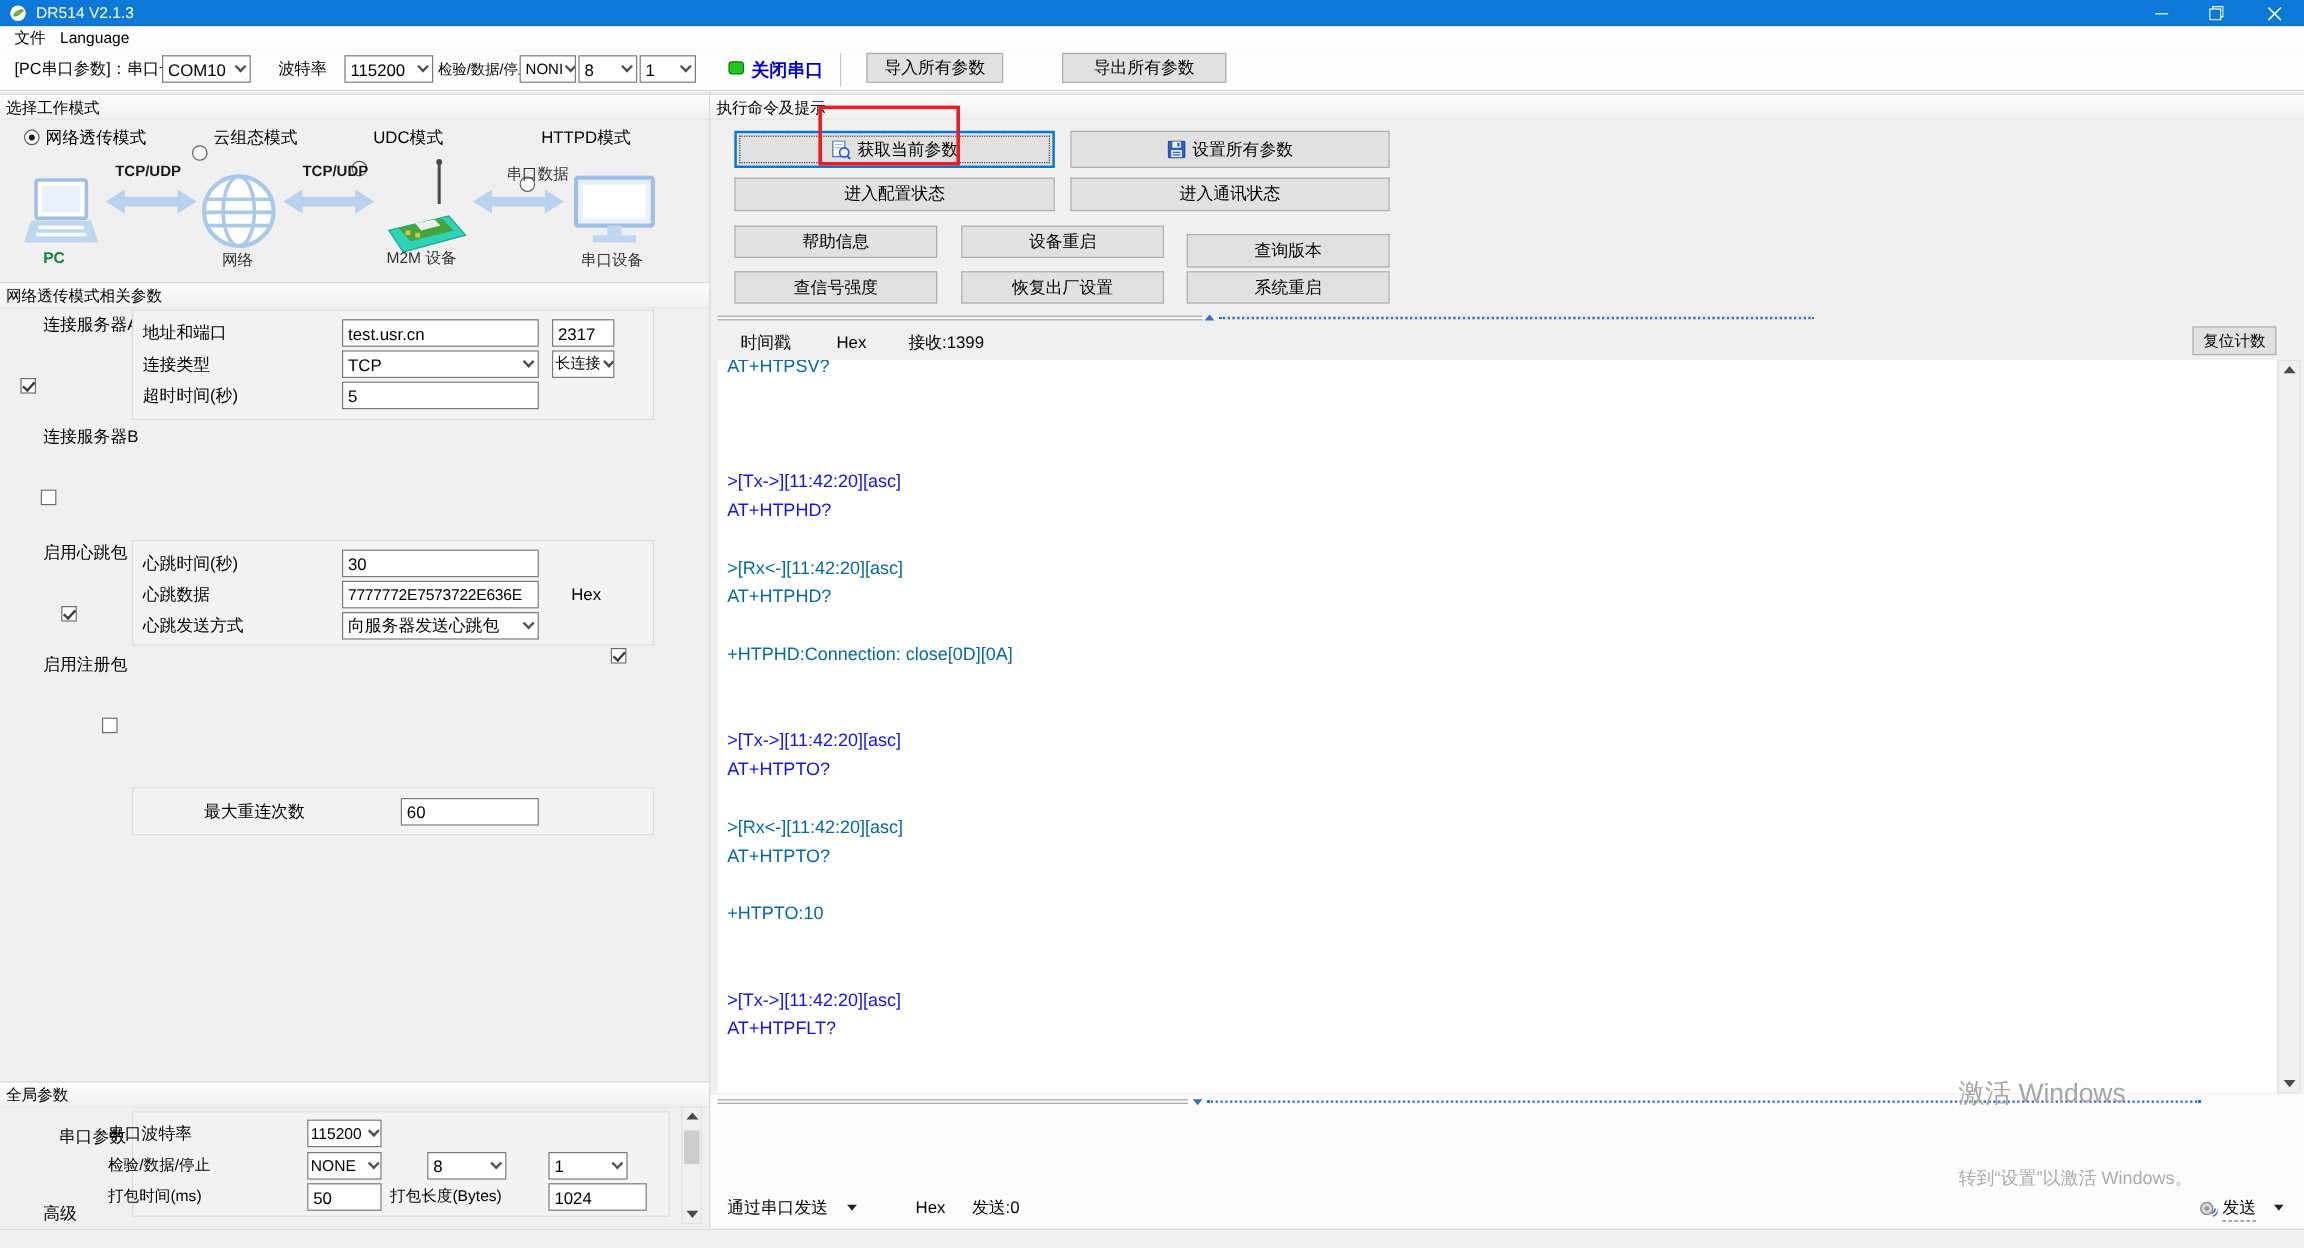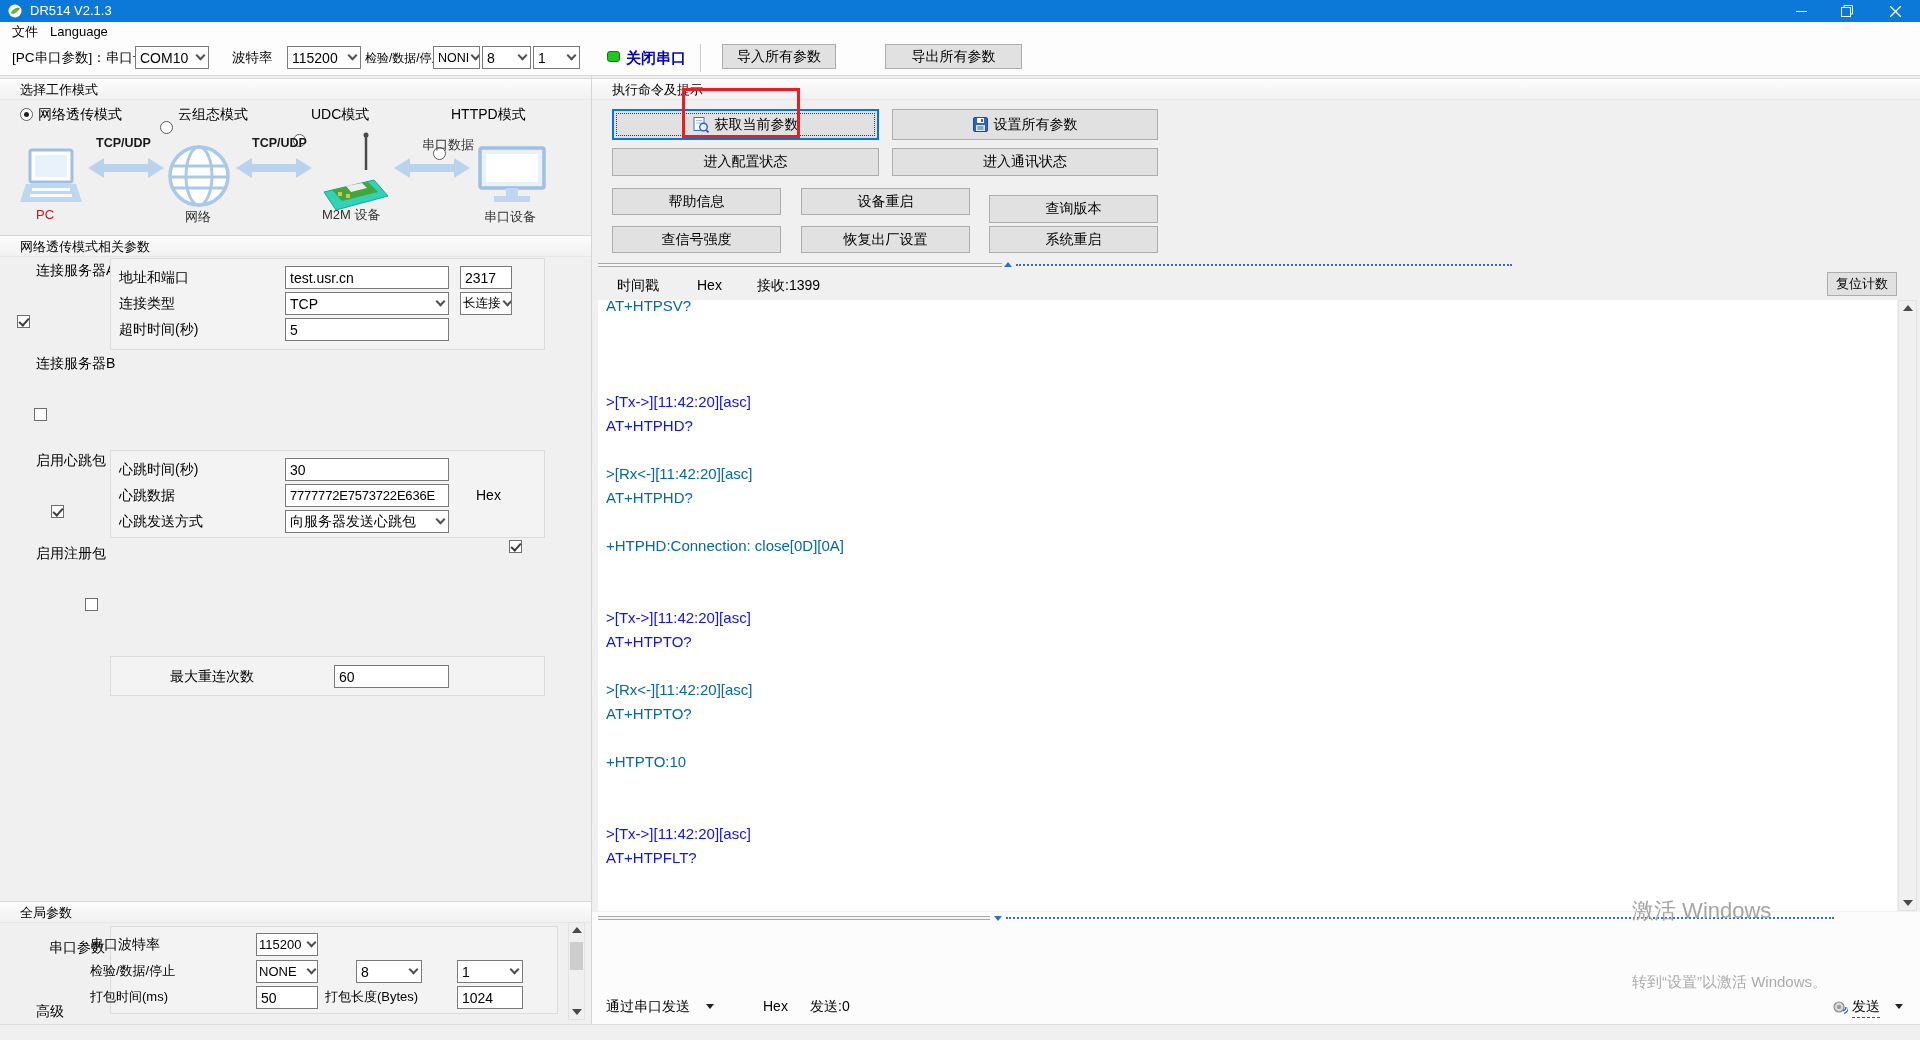--- a/index.html
+++ b/index.html
@@ -14,21 +14,21 @@
 .capbtn{top:0;height:22px;width:46px;display:flex;align-items:center;justify-content:center;color:#fff}
 .menubar{left:0;top:22px;width:1920px;height:20px;background:#fdfdfd}
 .menu-item{top:22px;height:20px;line-height:20px;font-size:13px;padding:0 6px}
 .toolbar{left:0;top:42px;width:1920px;height:34px;background:#fdfdfd;border-bottom:1px solid #d9d9d9}
 .input,.select{background:#fff;border:1px solid #7a7a7a;height:23px;font-size:14px;display:flex;align-items:center;padding:0 4px;white-space:nowrap;overflow:hidden}
 .select{justify-content:space-between}
 .chev{width:7px;height:7px;border-right:2px solid #505050;border-bottom:2px solid #505050;transform:rotate(45deg);margin-top:-4px;flex:none;margin-left:3px}
 input.input{display:block;line-height:21px}
 .btn{background:#e1e1e1;border:1px solid #adadad;display:flex;align-items:center;justify-content:center;font-size:14px;white-space:nowrap;gap:6px}
 .btn-focus{border:2px solid #0078d7;outline:1px dotted #3c3c3c;outline-offset:-5px}
-.hdr{background:linear-gradient(#fdfdfd,#f1f1f1);border-top:1px solid #d8d8d8;border-bottom:1px solid #e7e7e7;height:22px;font-size:13px;line-height:21px;padding-left:20px}
+.hdr{background:linear-gradient(#fdfdfd,#f1f1f1);border-top:1px solid #d8d8d8;border-bottom:1px solid #e7e7e7;height:22px;font-size:13px;line-height:21px;padding-left:5px}
 .panel{background:#f3f3f3;border:1px solid #dcdcdc}
 .cb{width:13px;height:13px;background:#fff;border:1px solid #6e6e6e;display:inline-block;position:relative;flex:none}
 .cb.checked::after{content:"";position:absolute;left:1px;top:2px;width:8px;height:4px;border-left:2px solid #3d3d3d;border-bottom:2px solid #3d3d3d;transform:rotate(-48deg)}
 .radio{width:13px;height:13px;background:#fff;border:1px solid #5c5c5c;border-radius:50%;position:relative}
 .radio.checked::after{content:"";position:absolute;left:3px;top:3px;width:5px;height:5px;border-radius:50%;background:#1f1f1f}
 .groove{height:4px;background:#f5f5f5;border-top:1px solid #a9a9a9;border-bottom:1px solid #a9a9a9}
 .dotline{height:0;border-top:2px dotted #2e6fd0}
 .tri-up{width:0;height:0;border-left:5px solid transparent;border-right:5px solid transparent;border-bottom:6px solid #4a4a4a}
 .tri-down{width:0;height:0;border-left:5px solid transparent;border-right:5px solid transparent;border-top:6px solid #4a4a4a}
 .tri-up.blue{border-bottom-color:#2e6fd0;border-left-width:4px;border-right-width:4px;border-bottom-width:5px}
@@ -159,21 +159,21 @@
 </svg>
 <svg class="abs" style="left:88px;top:156px" width="76" height="24" viewBox="0 0 76 24">
     <polygon points="0,12 16,2 16,8 60,8 60,2 76,12 60,22 60,16 16,16 16,22" fill="#b9d3ee"></polygon>
   </svg>
 <svg class="abs" style="left:236px;top:156px" width="76" height="24" viewBox="0 0 76 24">
     <polygon points="0,12 16,2 16,8 60,8 60,2 76,12 60,22 60,16 16,16 16,22" fill="#b9d3ee"></polygon>
   </svg>
 <svg class="abs" style="left:394px;top:156px" width="76" height="24" viewBox="0 0 76 24">
     <polygon points="0,12 16,2 16,8 60,8 60,2 76,12 60,22 60,16 16,16 16,22" fill="#b9d3ee"></polygon>
   </svg>
-<div class="abs lbl" style="left:36px;top:204px;font-size:13px;font-weight:normal;color:#b91c1c">PC</div>
+<div class="abs lbl" style="left:36px;top:204px;font-size:13px;font-weight:bold;color:#15803d">PC</div>
 <div class="abs lbl" style="left:185px;top:206px;font-size:13px;color:#333">网络</div>
 <div class="abs lbl" style="left:322px;top:204px;font-size:13px;color:#333">M2M 设备</div>
 <div class="abs lbl" style="left:484px;top:206px;font-size:13px;color:#333">串口设备</div>
 
 
 <div class="abs hdr" style="left:0;top:235px;width:591px">网络透传模式相关参数</div>
 
 <span class="abs cb checked" style="left:17px;top:263px"></span>
 <div class="abs lbl" style="left:36px;top:259px">连接服务器A</div>
 <div class="abs panel" style="left:110px;top:258px;width:435px;height:92px"></div>
@@ -235,21 +235,21 @@
     <span>8</span>
     <span class="chev"></span>
   </div>
 <div class="abs select" style="left:457px;top:960px;width:66px">
     <span>1</span>
     <span class="chev"></span>
   </div>
 <div class="abs lbl rlbl" style="left:90px;top:986px;width:160px;font-size:13px">打包时间(ms)</div>
 <input class="abs input" style="left: 256px; top: 986px; width: 62px;" value="50">
 <div class="abs lbl rlbl" style="left:325px;top:986px;width:128px;font-size:13px">打包长度(Bytes)</div>
-<input class="abs input" style="left: 457px; top: 986px; width: 66px;" value="1024">
+<input class="abs input" style="left: 457px; top: 986px; width: 82px;" value="1024">
 
 <div class="abs lbl" style="left:36px;top:1000px">高级</div>
 
 
 <div class="abs sbtrack" style="left:568px;top:922px;width:17px;height:98px">
   <span class="tri-up"></span>
   <span class="tri-down"></span>
 </div>
 <div class="abs" style="left:570px;top:942px;width:13px;height:28px;background:#cdcdcd"></div>
 

